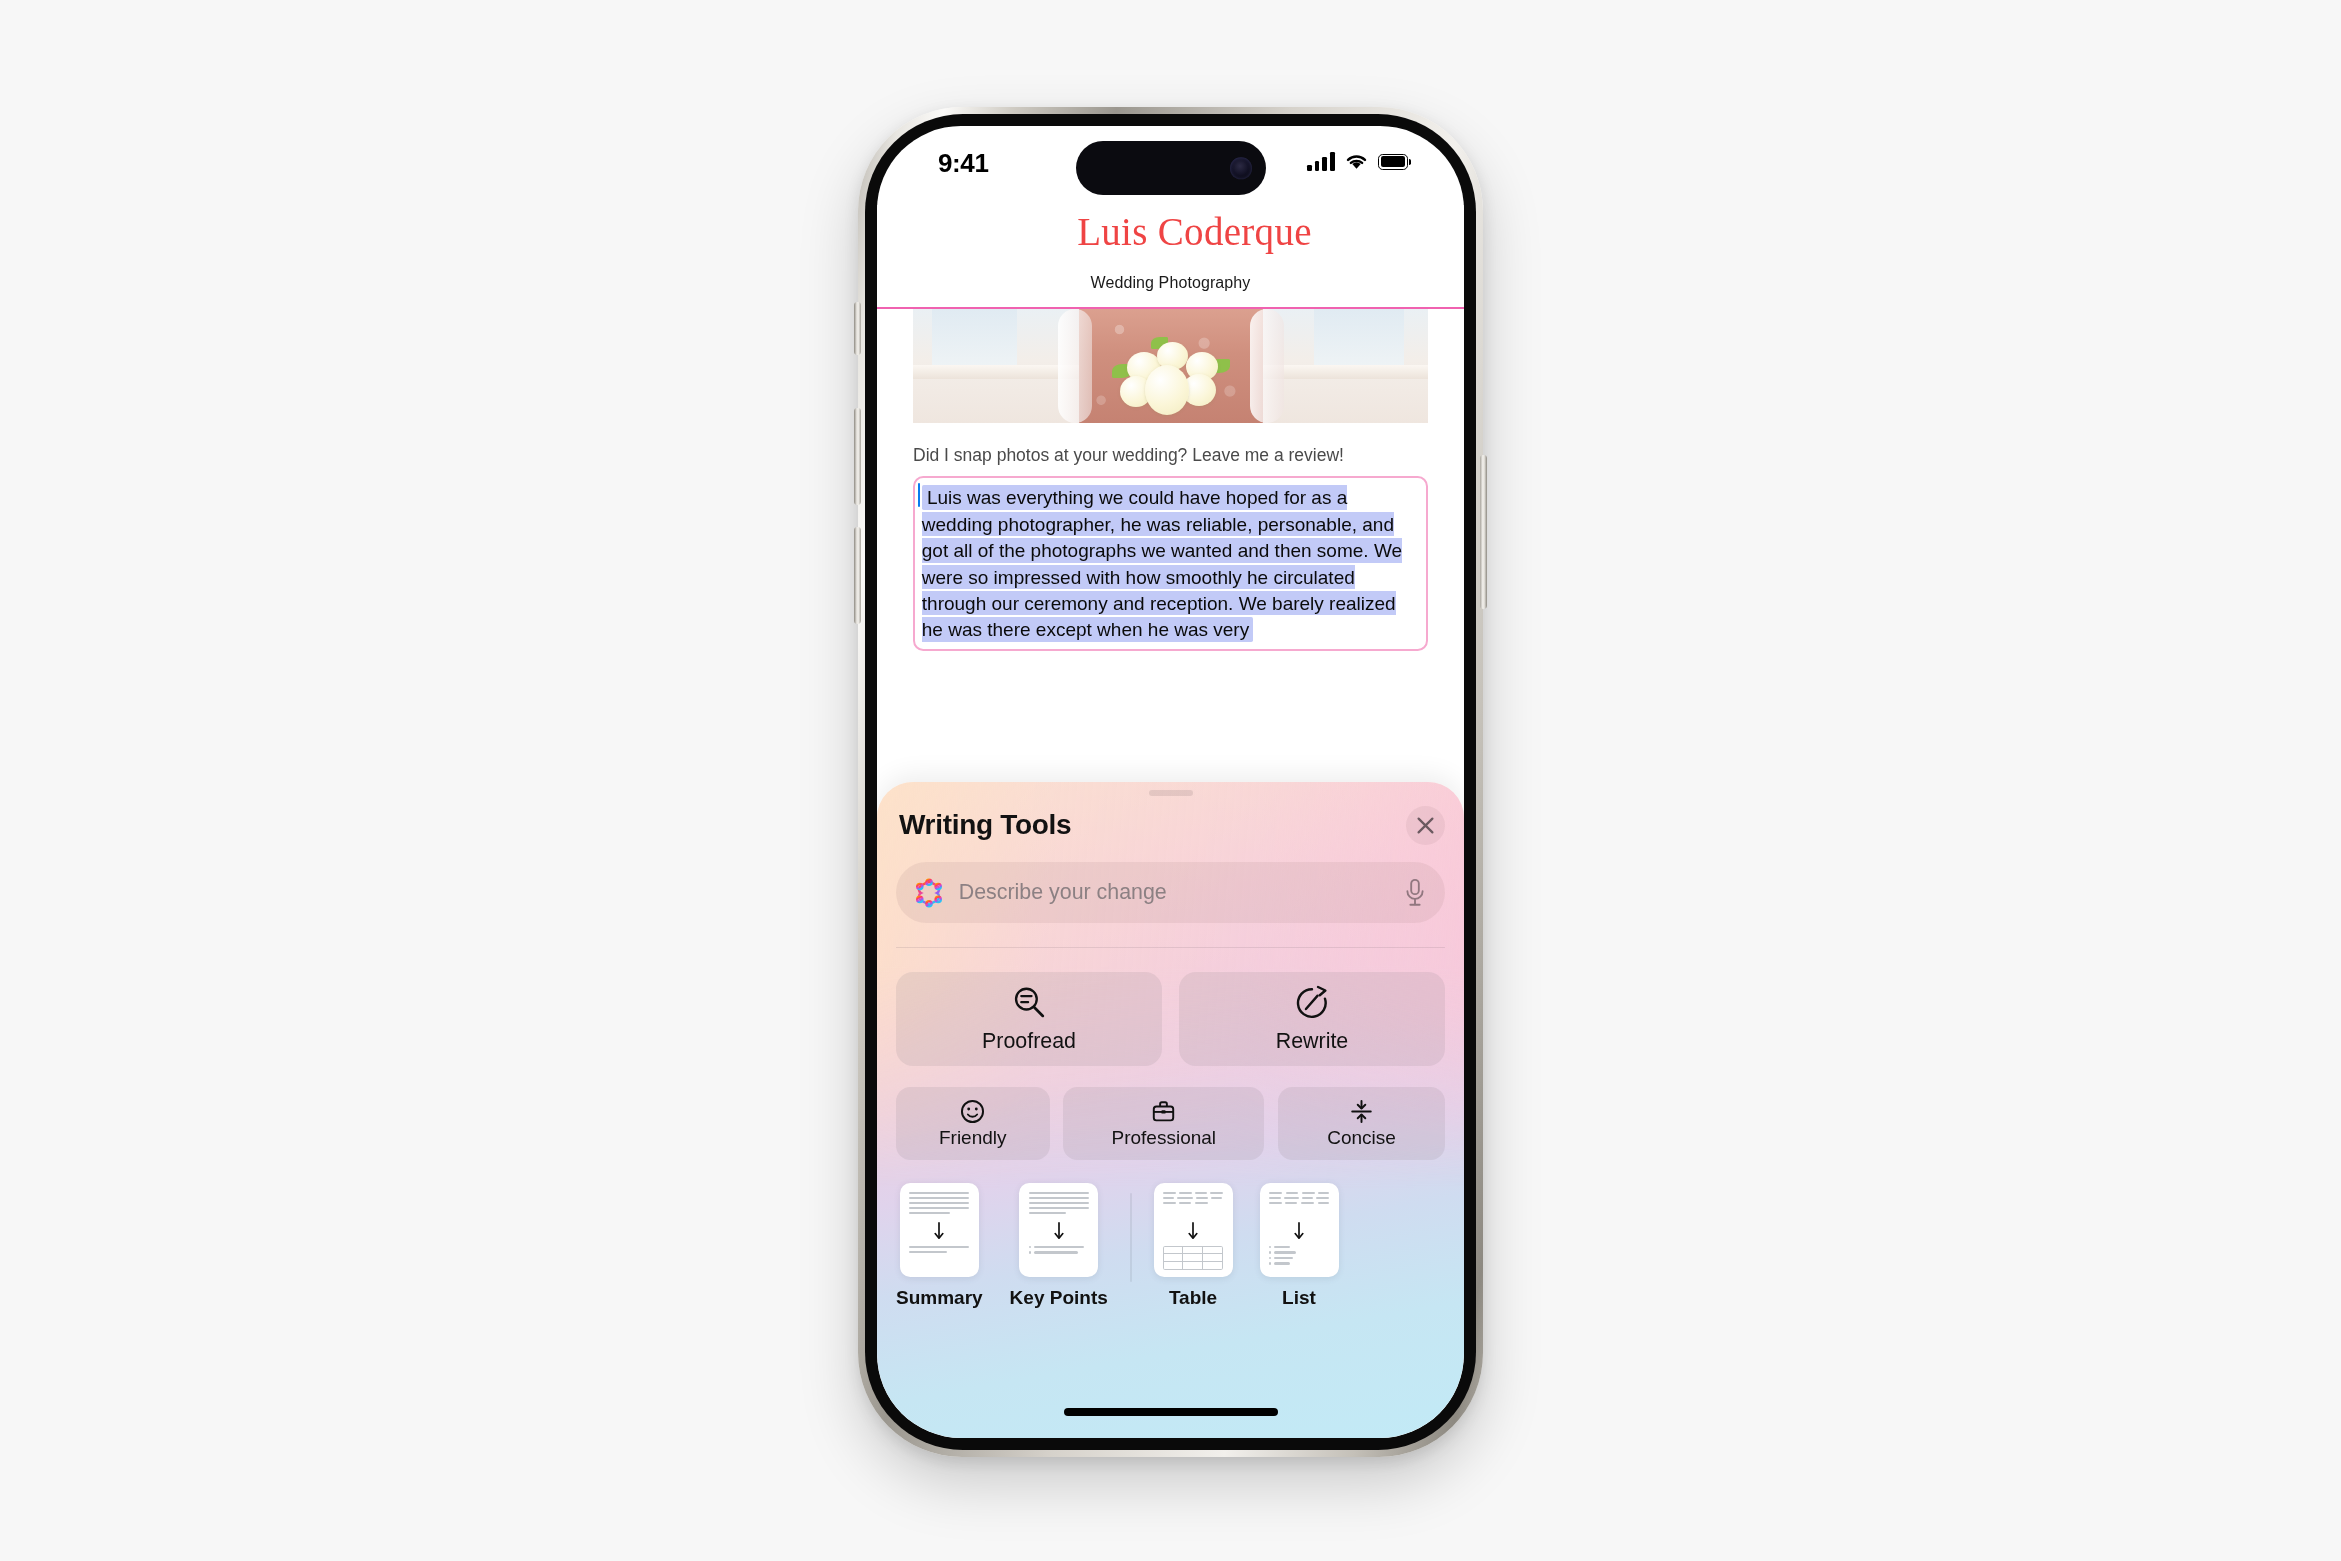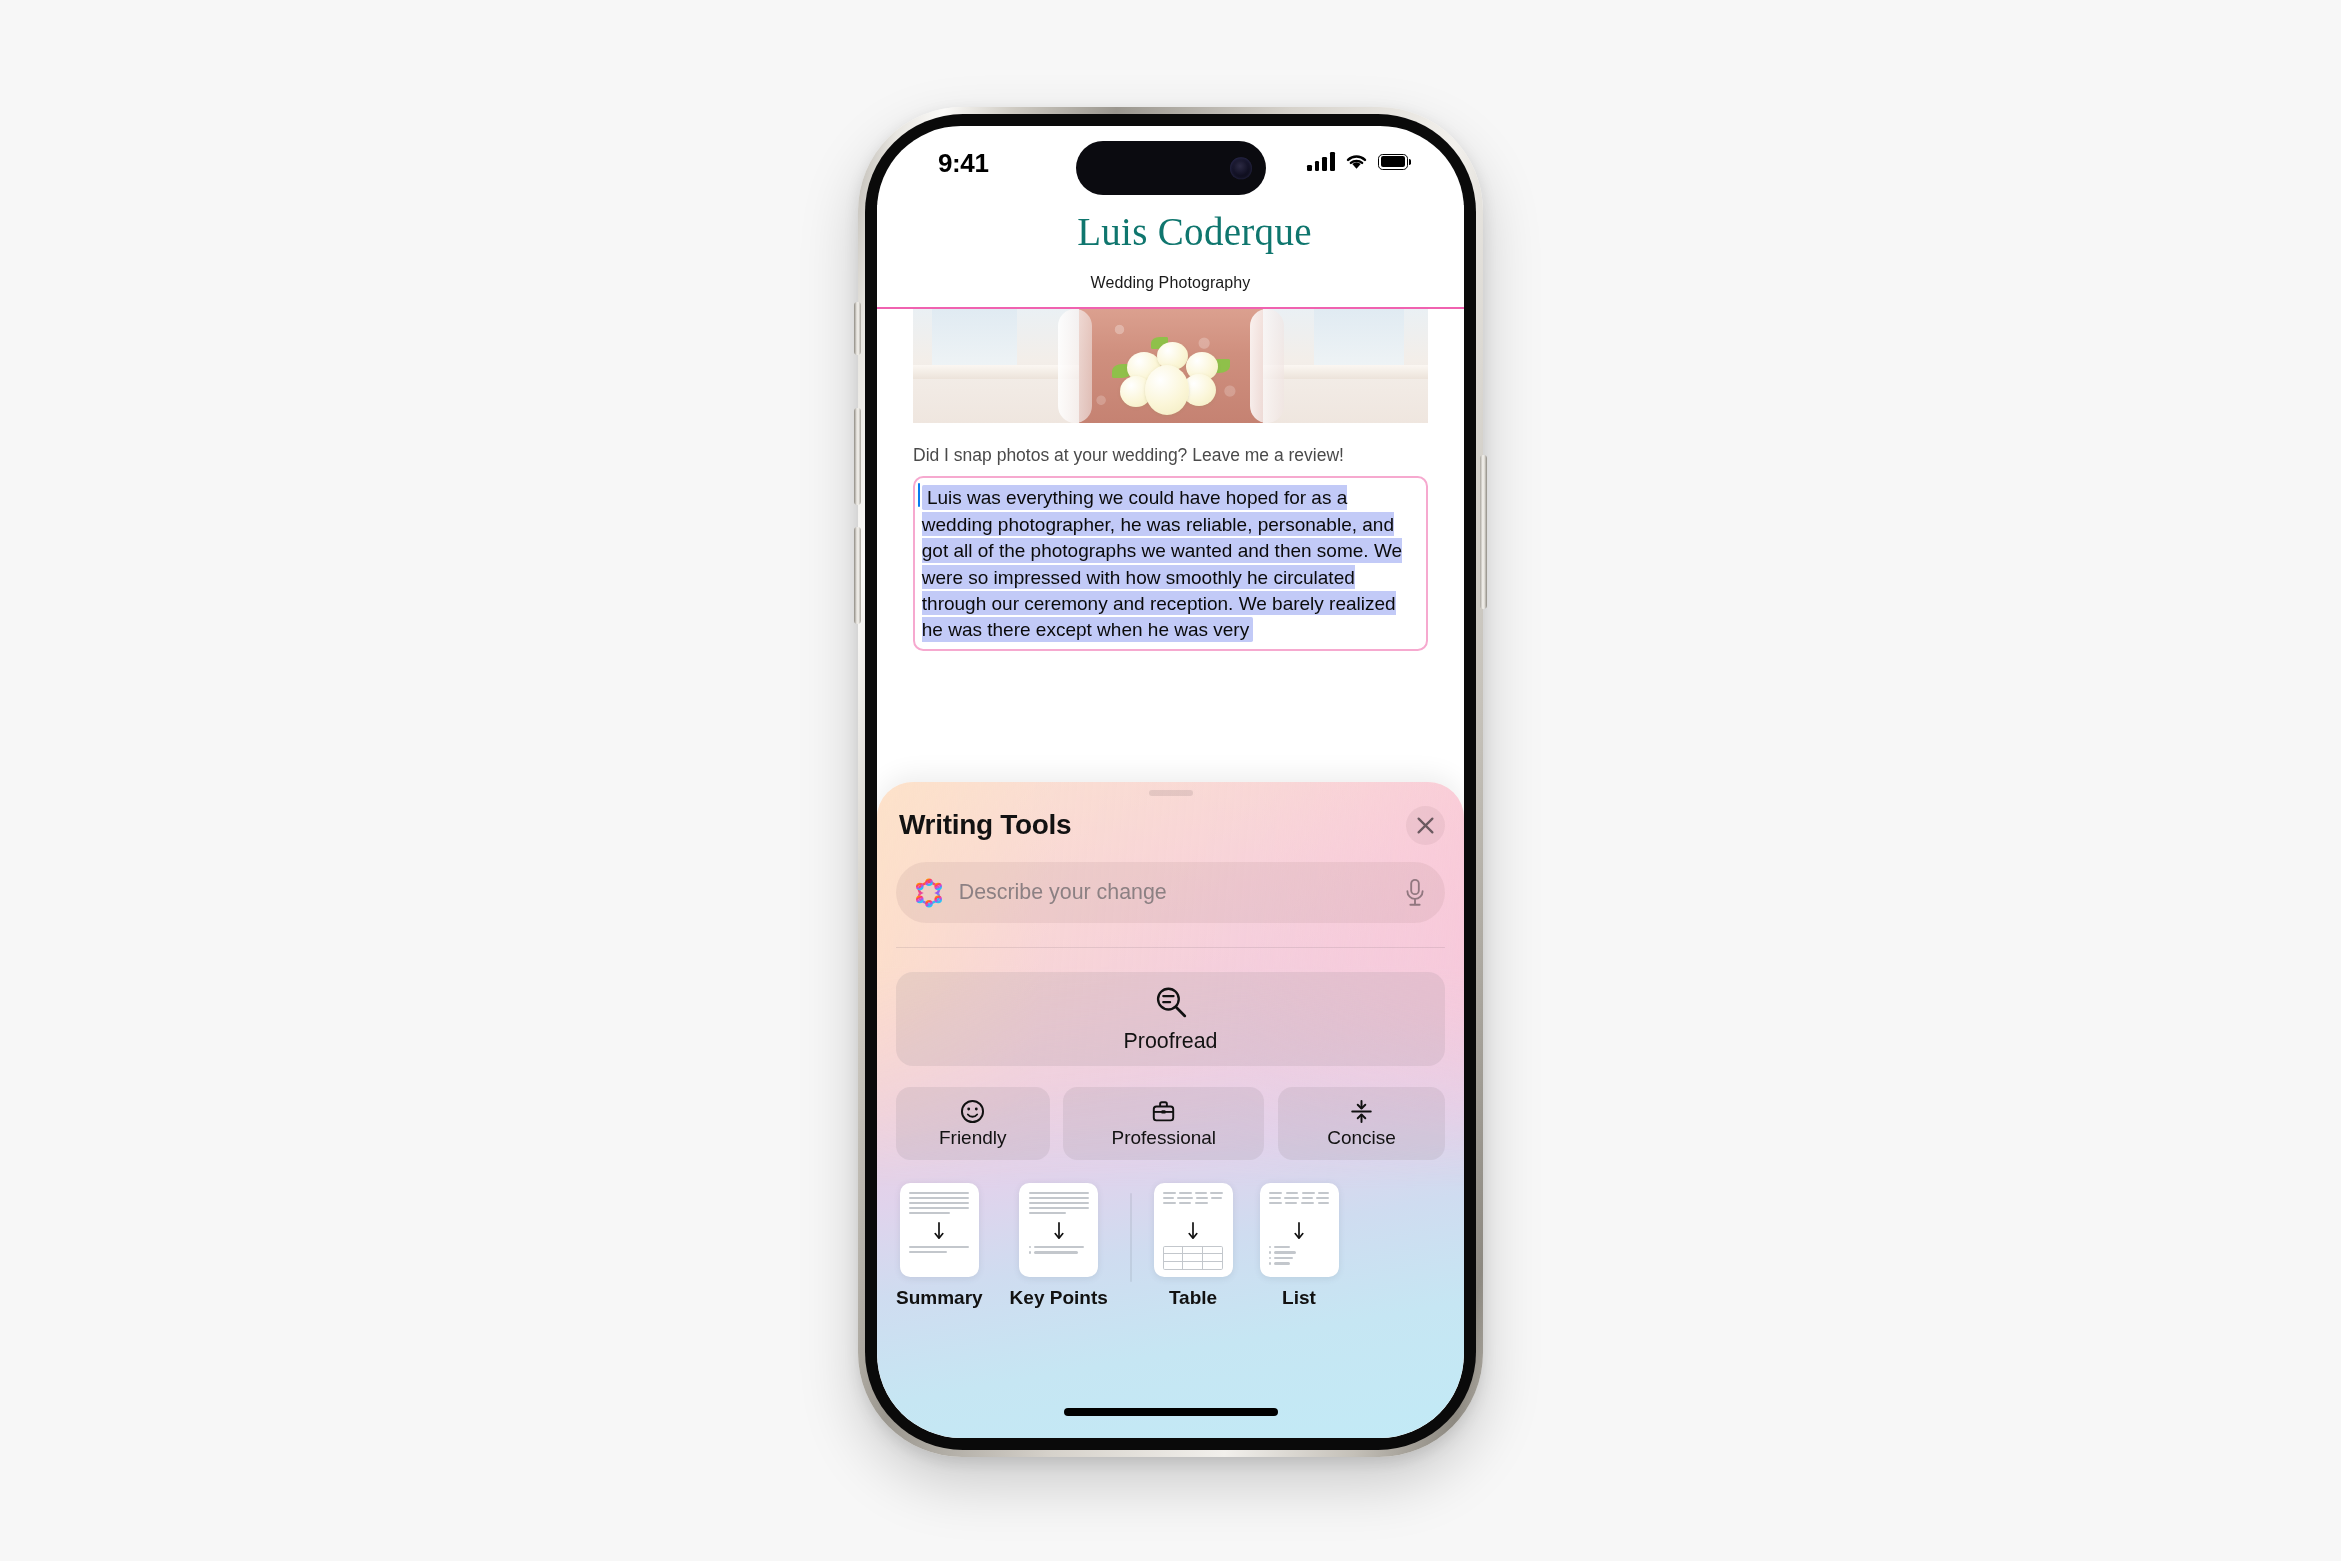--- a/index.html
+++ b/index.html
@@ -128,21 +128,21 @@
   
   .site-header {
     text-align: center;
     padding: 6.8px 0 15.4px;
     background: #fff;
     border-bottom: 2.1px solid #f062b0;
   }
   .site-title {
     font-family: "Liberation Serif", serif;
     font-size: 39px;
-    color: #0f766e;
+    color: #ef4444;
     line-height: 1.05;
     letter-spacing: 0.3px;
     margin-left: 48px;
   }
   .site-sub {
     font-size: 16px;
     color: #1a1a1a;
     margin-top: 21px;
     letter-spacing: 0.1px;
   }
@@ -584,20 +584,28 @@
         <div class="wt-divider"></div>
 
         <div class="row-big">
           <div class="big-btn">
             <svg width="38" height="38" viewBox="0 0 44 44">
               <circle cx="19" cy="17.5" r="12" fill="none" stroke="#111" stroke-width="2.7"></circle>
               <path d="M13 14 H25 M13 21 H21" stroke="#111" stroke-width="2.5" stroke-linecap="round"></path>
               <path d="M28 27 L38 37" stroke="#111" stroke-width="3.1" stroke-linecap="round"></path>
             </svg>
             <div class="lbl">Proofread</div>
+          </div>
+          <div class="big-btn">
+            <svg width="38" height="38" viewBox="0 0 44 44">
+              <path d="M22 6 a16 16 0 1 0 15 11" fill="none" stroke="#111" stroke-width="2.8" stroke-linecap="round"></path>
+              <path d="M29 3.5 L37.5 7.5 L31 13" fill="none" stroke="#111" stroke-width="2.8" stroke-linecap="round" stroke-linejoin="round"></path>
+              <path d="M28.5 13.5 L15 29" stroke="#111" stroke-width="2.8" stroke-linecap="round"></path>
+            </svg>
+            <div class="lbl">Rewrite</div>
           </div>
         </div>
 
         <div class="row-tone">
           <div class="tone-btn w-friendly">
             <svg width="27" height="27" viewBox="0 0 32 32">
               <circle cx="16" cy="16" r="12.5" fill="none" stroke="#111" stroke-width="2.3"></circle>
               <circle cx="11.5" cy="13" r="1.7" fill="#111"></circle>
               <circle cx="20.5" cy="13" r="1.7" fill="#111"></circle>
               <path d="M10.5 19.5 a7 7 0 0 0 11 0" fill="none" stroke="#111" stroke-width="2.2" stroke-linecap="round"></path>

